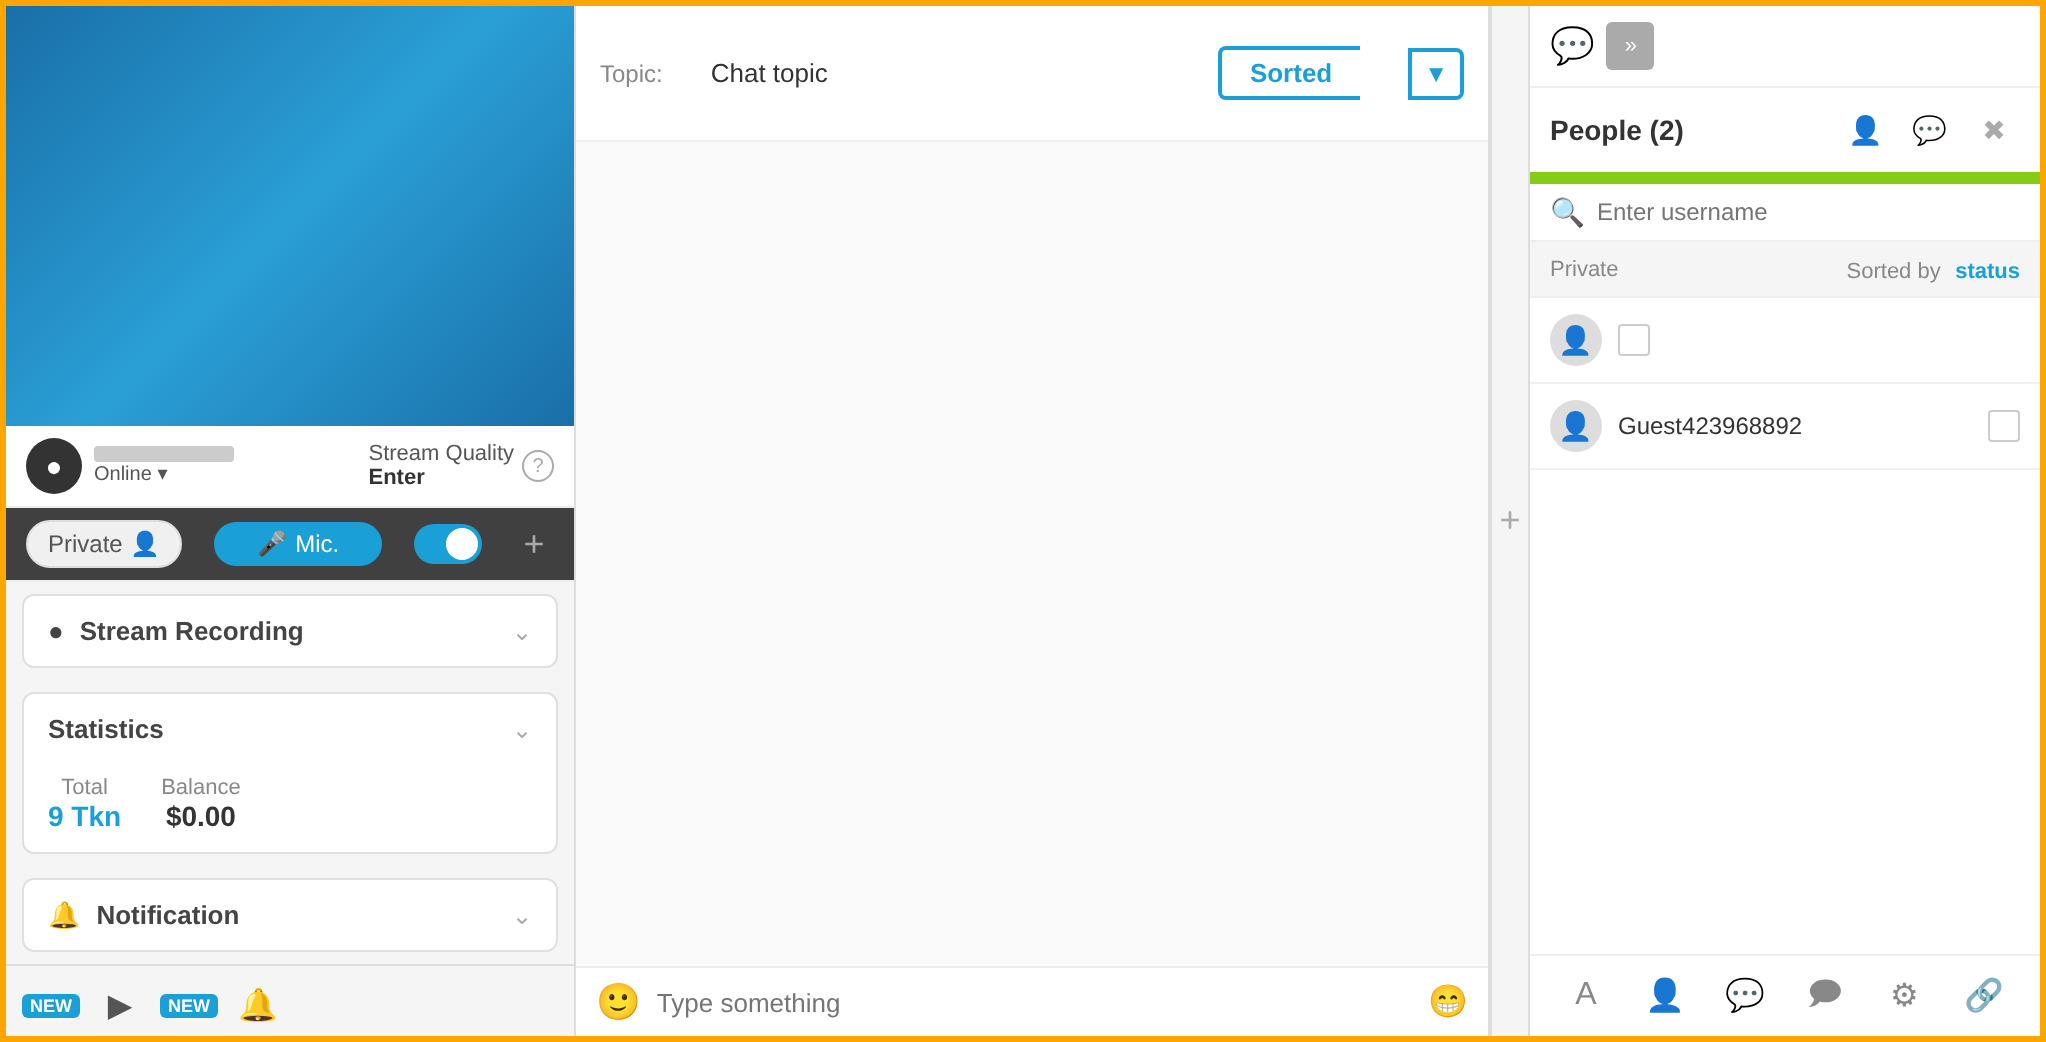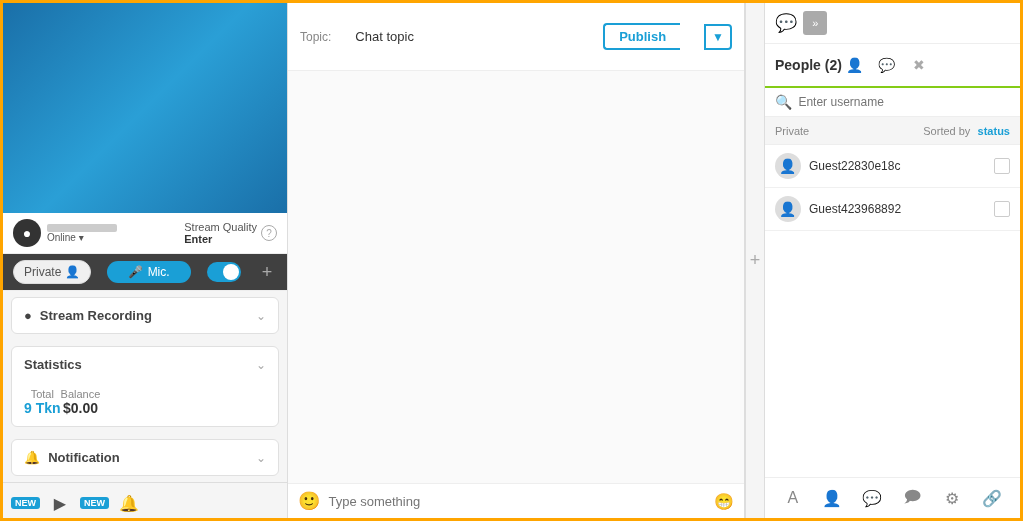--- a/index.html
+++ b/index.html
@@ -205,20 +205,21 @@
     }
 
     .chevron-icon {
       color: #aaa;
       font-size: 12px;
     }
 
     .statistics-content {
       padding: 6px 12px 10px;
       display: flex;
+      gap: 20px;
     }
 
     .stat-item {
       display: flex;
       flex-direction: column;
       align-items: center;
     }
 
     .stat-label {
       font-size: 11px;
@@ -385,23 +386,23 @@
       align-items: center;
       justify-content: center;
       color: #fff;
       font-size: 11px;
       cursor: pointer;
     }
 
     .people-header {
       display: flex;
       align-items: center;
-      justify-content: flex-start;
+      justify-content: space-between;
       padding: 8px 10px;
-      border-bottom: 2px solid #84cc16;
+      border-bottom: 6px solid #84cc16;
     }
 
     .people-title {
       font-size: 14px;
       font-weight: bold;
       color: #333;
     }
 
     .people-actions {
       display: flex;
@@ -624,21 +625,21 @@
       <div class="bottom-icon-btn">
         <span>🔔</span>
       </div>
     </div>
   </div>
 
   <div class="chat-area">
     <div class="chat-header">
       <span class="topic-label">Topic:</span>
       <span class="topic-value">Chat topic</span>
-      <button class="publish-btn">Publish</button>
+      <button class="publish-btn">Sorted</button>
       <button class="publish-dropdown">▼</button>
     </div>
     <div class="chat-messages"></div>
     <div class="chat-footer">
       <span class="emoji-btn">🙂</span>
       <input class="chat-input" type="text" placeholder="Type something" style="">
       <span class="chat-footer-right-icon">😁</span>
     </div>
   </div>
 
@@ -673,21 +674,20 @@
       <span class="viewers-label">Private</span>
       <span>
         <span class="sorted-label">Sorted by</span>
         &nbsp;<span class="sorted-status">status</span>
       </span>
     </div>
 
     <div>
       <div class="viewer-row">
         <div class="viewer-avatar">👤</div>
-        <span class="viewer-name">Guest22830e18c</span>
         <div class="viewer-checkbox"></div>
       </div>
       <div class="viewer-row">
         <div class="viewer-avatar">👤</div>
         <span class="viewer-name">Guest423968892</span>
         <div class="viewer-checkbox"></div>
       </div>
     </div>
 
     <div class="right-footer">

